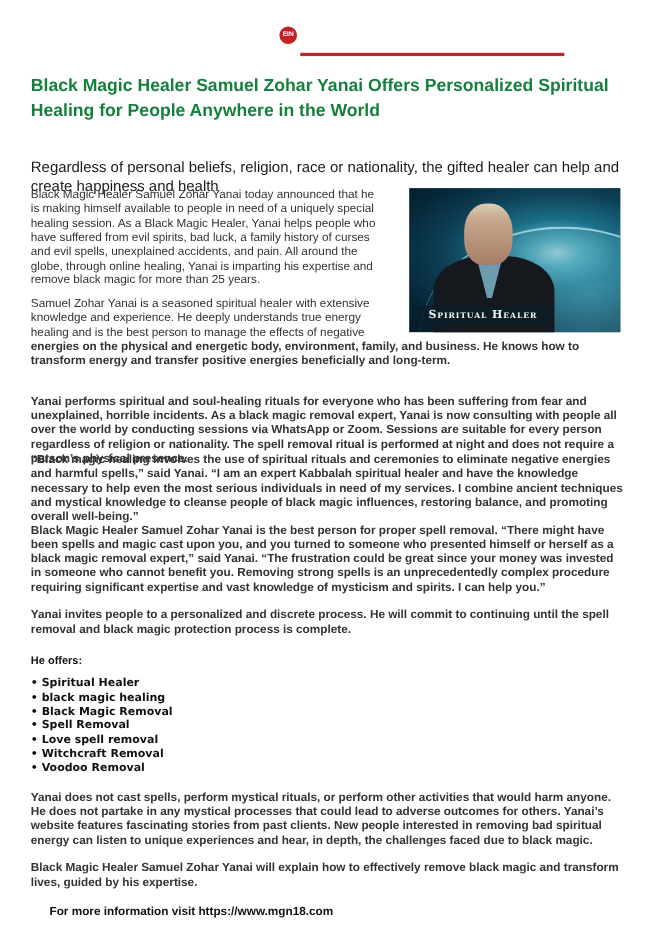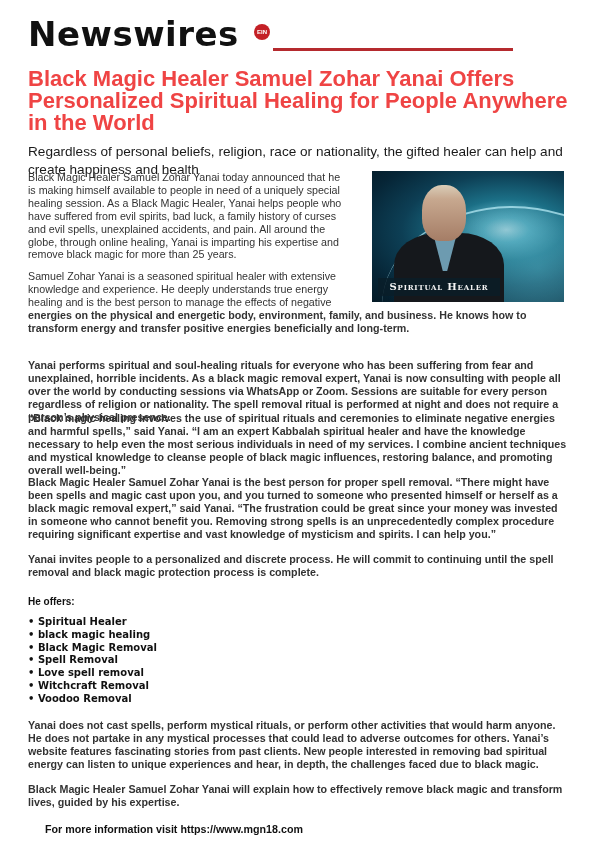--- a/index.html
+++ b/index.html
@@ -15,21 +15,21 @@
     .ein-badge {
       position: absolute; left: 226px; top: 6px; width: 16px; height: 16px;
       border-radius: 50%; background: #c42026; color: #fff;
       font-size: 6px; font-weight: bold; text-align: center; line-height: 16px;
       font-family: "Liberation Sans", sans-serif;
     }
     .header-rule { position: absolute; left: 245px; top: 30px; width: 240px; height: 3px; background: #b52a2e; }
 
     .title {
       position: absolute; left: 28px; top: 68px; width: 550px;
-      font-size: 22px; font-weight: bold; line-height: 22px; color: #ef4444;
+      font-size: 16px; font-weight: bold; line-height: 22px; color: #15803d;
     }
     .subtitle {
       position: absolute; left: 28px; top: 126px; width: 540px;
       font-size: 13.6px; line-height: 17.5px; color: #1a1a1a; margin-top: 17px;
     }
 
     .photo {
       position: absolute; left: 372px; top: 171px; width: 192px; height: 131px;
       background: radial-gradient(ellipse at 70% 45%, #cfeff5 0%, #5fb6c9 12%, #1b6f86 30%, #0d3f55 55%, #062536 80%, #041a26 100%);
       overflow: hidden;
@@ -70,21 +70,20 @@
     .offers-list { position: absolute; left: 28px; top: 616px; list-style: none; }
     .offers-list li { font-size: 10.7px; line-height: 12.8px; font-weight: bold; color: #111; font-family: "DejaVu Sans", sans-serif; font-size: 10px; }
     .offers-list li::before { content: "\2022\00a0"; }
 
     .footer-link { position: absolute; left: 28px; top: 823px; font-size: 10.7px; font-weight: bold; color: #111; padding-left: 17px; }
   </style>
 </head>
 <body>
 
 <div class="header">
-  <div class="logo-text">Newswires</div>
   <div class="ein-badge">EIN</div>
   <div class="header-rule"></div>
 </div>
 
 <h1 class="title">Black Magic Healer Samuel Zohar Yanai Offers Personalized Spiritual Healing for People Anywhere in the World</h1>
 <h2 class="subtitle" style="font-weight:normal;">Regardless of personal beliefs, religion, race or nationality, the gifted healer can help and create happiness and health</h2>
 
 <div class="photo">
   <div class="planet"></div>
   <div class="person-body"></div>

